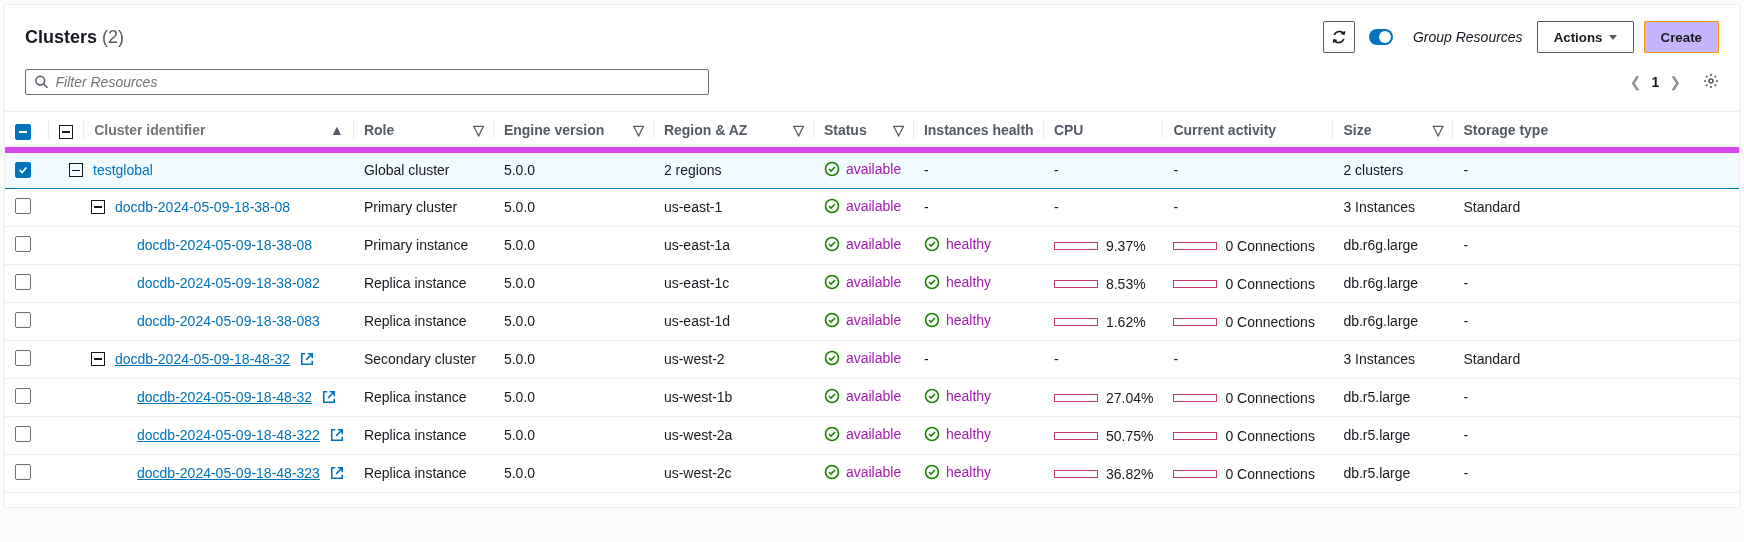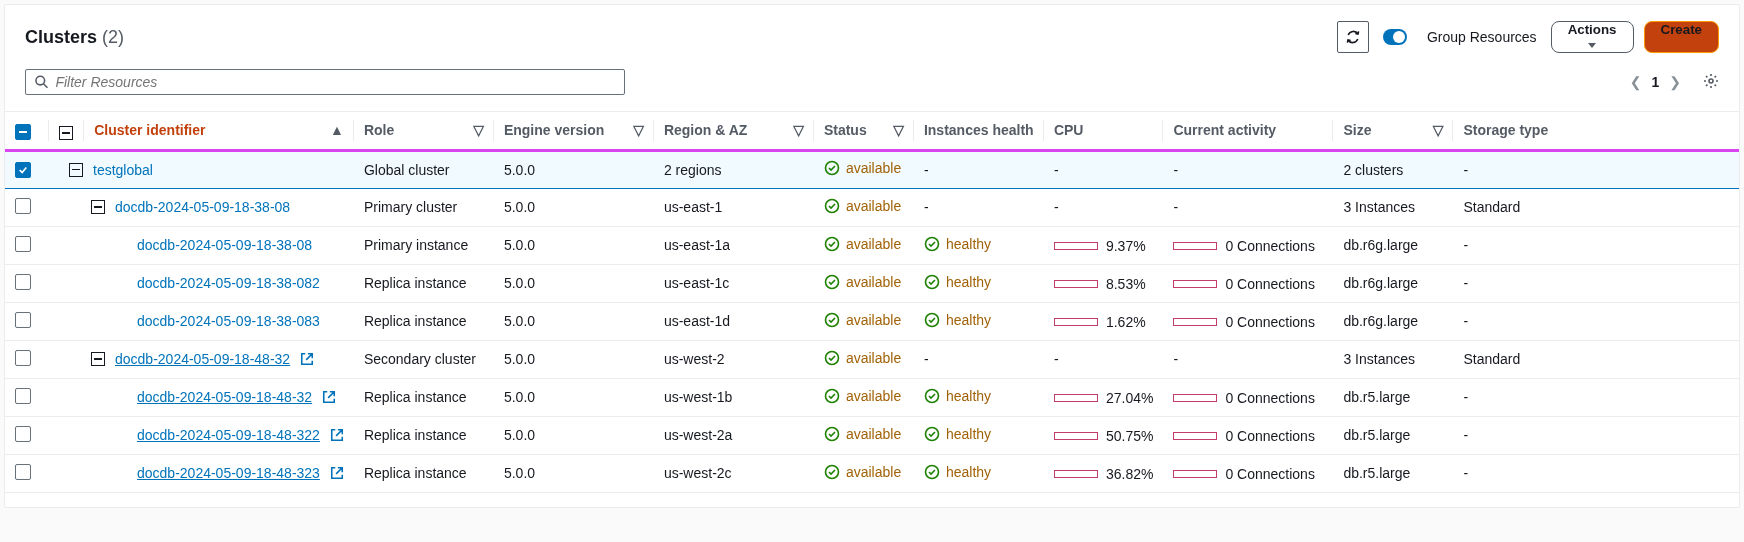--- a/index.html
+++ b/index.html
@@ -4,27 +4,27 @@
 <style>
   * { box-sizing: border-box; margin: 0; padding: 0; }
   body { font-family: "Amazon Ember", "Helvetica Neue", Arial, sans-serif; font-size: 14px; color: #16191f; background: #fafafa; }
   .panel { border: 1px solid #eaeded; background: #fff; margin: 4px; border-radius: 2px; }
   .header { display: flex; align-items: center; padding: 16px 20px 8px 20px; }
   .title { font-size: 18px; font-weight: 700; }
   .title .count { font-weight: 400; color: #545b64; }
   .spacer { flex: 1; }
   .icon-btn { width: 32px; height: 32px; border: 1px solid #545b64; border-radius: 2px; background: #fff; display: inline-flex; align-items: center; justify-content: center; cursor: pointer; }
   .icon-btn svg { width: 16px; height: 16px; }
-  .toggle { display: inline-flex; align-items: flex-start; gap: 20px; margin: 0 14px; }
+  .toggle { display: inline-flex; align-items: flex-start; gap: 20px; margin: 0 14px; font-style: italic; }
   .toggle-track { width: 24px; height: 16px; background: #0073bb; border-radius: 8px; position: relative; }
   .toggle-knob { width: 12px; height: 12px; background: #fff; border-radius: 50%; position: absolute; top: 2px; right: 2px; }
-  .btn { height: 32px; padding: 0 16px; border-radius: 8px; border: 1px solid #545b64; background: #fff; font-weight: 700; display: inline-flex; align-items: center; gap: 6px; cursor: pointer; color: #16191f; flex-direction: column; }
-  .btn.primary { background: #c2410c; border-color: #ff9900; color: #16191f; }
+  .btn { height: 32px; padding: 0 16px; border-radius: 1px; border: 1px solid #545b64; background: #fff; font-weight: 700; display: inline-flex; align-items: center; gap: 6px; cursor: pointer; color: #16191f; }
+  .btn.primary { background: #c4b5fd; border-color: #ff9900; color: #16191f; }
   .filter-row { display: flex; align-items: center; padding: 8px 20px 16px 20px; gap: 12px; }
-  .filter-input { display: flex; align-items: center; width: 600px; border: 1px solid #687078; border-radius: 2px; padding: 4px 8px; background: #fff; justify-content: flex-end; }
+  .filter-input { display: flex; align-items: center; width: 684px; border: 1px solid #687078; border-radius: 2px; padding: 4px 8px; background: #fff; justify-content: flex-end; }
   .filter-input input { border: none; outline: none; width: 100%; font-style: italic; font-size: 14px; color: #545b64; }
   .filter-input svg { width: 16px; height: 16px; margin-right: 6px; fill: #545b64; }
   .pager { display: inline-flex; align-items: center; gap: 10px; color: #545b64; }
   .pager .page { color: #16191f; font-weight: 700; }
   .gear { margin-left: 10px; }
   .table-wrap { overflow-x: auto; border-top: 1px solid #eaeded; }
   table { border-collapse: collapse; width: 100%; min-width: 1560px; }
   th, td { text-align: left; padding: 0 10px; height: 38px; border-bottom: 1px solid #eaeded; white-space: nowrap; vertical-align: middle; }
   th { font-weight: 700; color: #545b64; font-size: 14px; border-bottom: 1px solid #d5dbdb; position: relative; background: #fff; }
   th .col-inner { display: flex; align-items: center; gap: 6px; }
@@ -35,27 +35,27 @@
   .cb.checked { background: #0073bb; border-color: #0073bb; }
   .cb.checked svg path { stroke: #fff; }
   .cb.minus { background: #0073bb; border-color: #0073bb; }
   .cb.minus .mline { width: 8px; height: 2px; background: #fff; }
   .exp { width: 14px; height: 14px; border: 1px solid #16191f; display: inline-flex; align-items: center; justify-content: center; }
   .exp .hline { width: 8px; height: 1.5px; background: #16191f; }
   .link { color: #0073bb; text-decoration: none; cursor: pointer; }
   .link.u { text-decoration: underline; }
   .ident-cell { display: flex; align-items: center; gap: 10px; height: 100%; }
   .tree-pad { display: inline-block; }
-  .status { display: inline-flex; align-items: center; gap: 6px; color: #a16207; }
+  .status { display: inline-flex; align-items: center; gap: 6px; color: #a21caf; }
   .status svg { width: 16px; height: 16px; stroke: #1d8102; }
   .bar { display: inline-flex; align-items: center; gap: 8px; }
   .bar-track { width: 44px; height: 8px; border: 1px solid #c33d69; position: relative; }
   .bar-fill { height: 100%; background: #0073bb; }
   .row-selected { background: #f1faff; }
-  .row-selected td { border-top: 3px solid #d946ef; border-bottom: 1px solid #0073bb; }
+  .row-selected td { border-top: 6px solid #d946ef; border-bottom: 1px solid #0073bb; }
   .ext { width: 14px; height: 14px; }
   .hscroll { height: 14px; overflow-x: scroll; }
   .hscroll-inner { width: 1800px; height: 1px; }
   ::-webkit-scrollbar { height: 14px; }
   ::-webkit-scrollbar-track { background: #efefef; }
   ::-webkit-scrollbar-thumb { background: #c1c1c1; border-radius: 2px; }
   .caret { width: 0; height: 0; border-left: 4px solid transparent; border-right: 4px solid transparent; border-top: 5px solid #545b64; display: inline-block; }
   .chev { color: #879196; cursor: default; }
 </style>
 </head>
@@ -119,21 +119,21 @@
                 <span class="mline"></span>
               </span>
           </th>
           <th style="width:30px;">
             <span class="exp">
                 <span class="hline"></span>
               </span>
           </th>
           <th style="width:260px;">
               <div class="col-inner">
-                <span style="color:#c2410c;">Cluster identifier</span>
+                <span style="color:#737373;">Cluster identifier</span>
                 <span class="sort">▲</span>
               </div>
             </th>
           <th style="width:140px;text-align:right;">
               <div class="col-inner">
                 <span>Role</span>
                 <span class="sort">▽</span>
               </div>
             </th>
           <th style="width:160px;">

